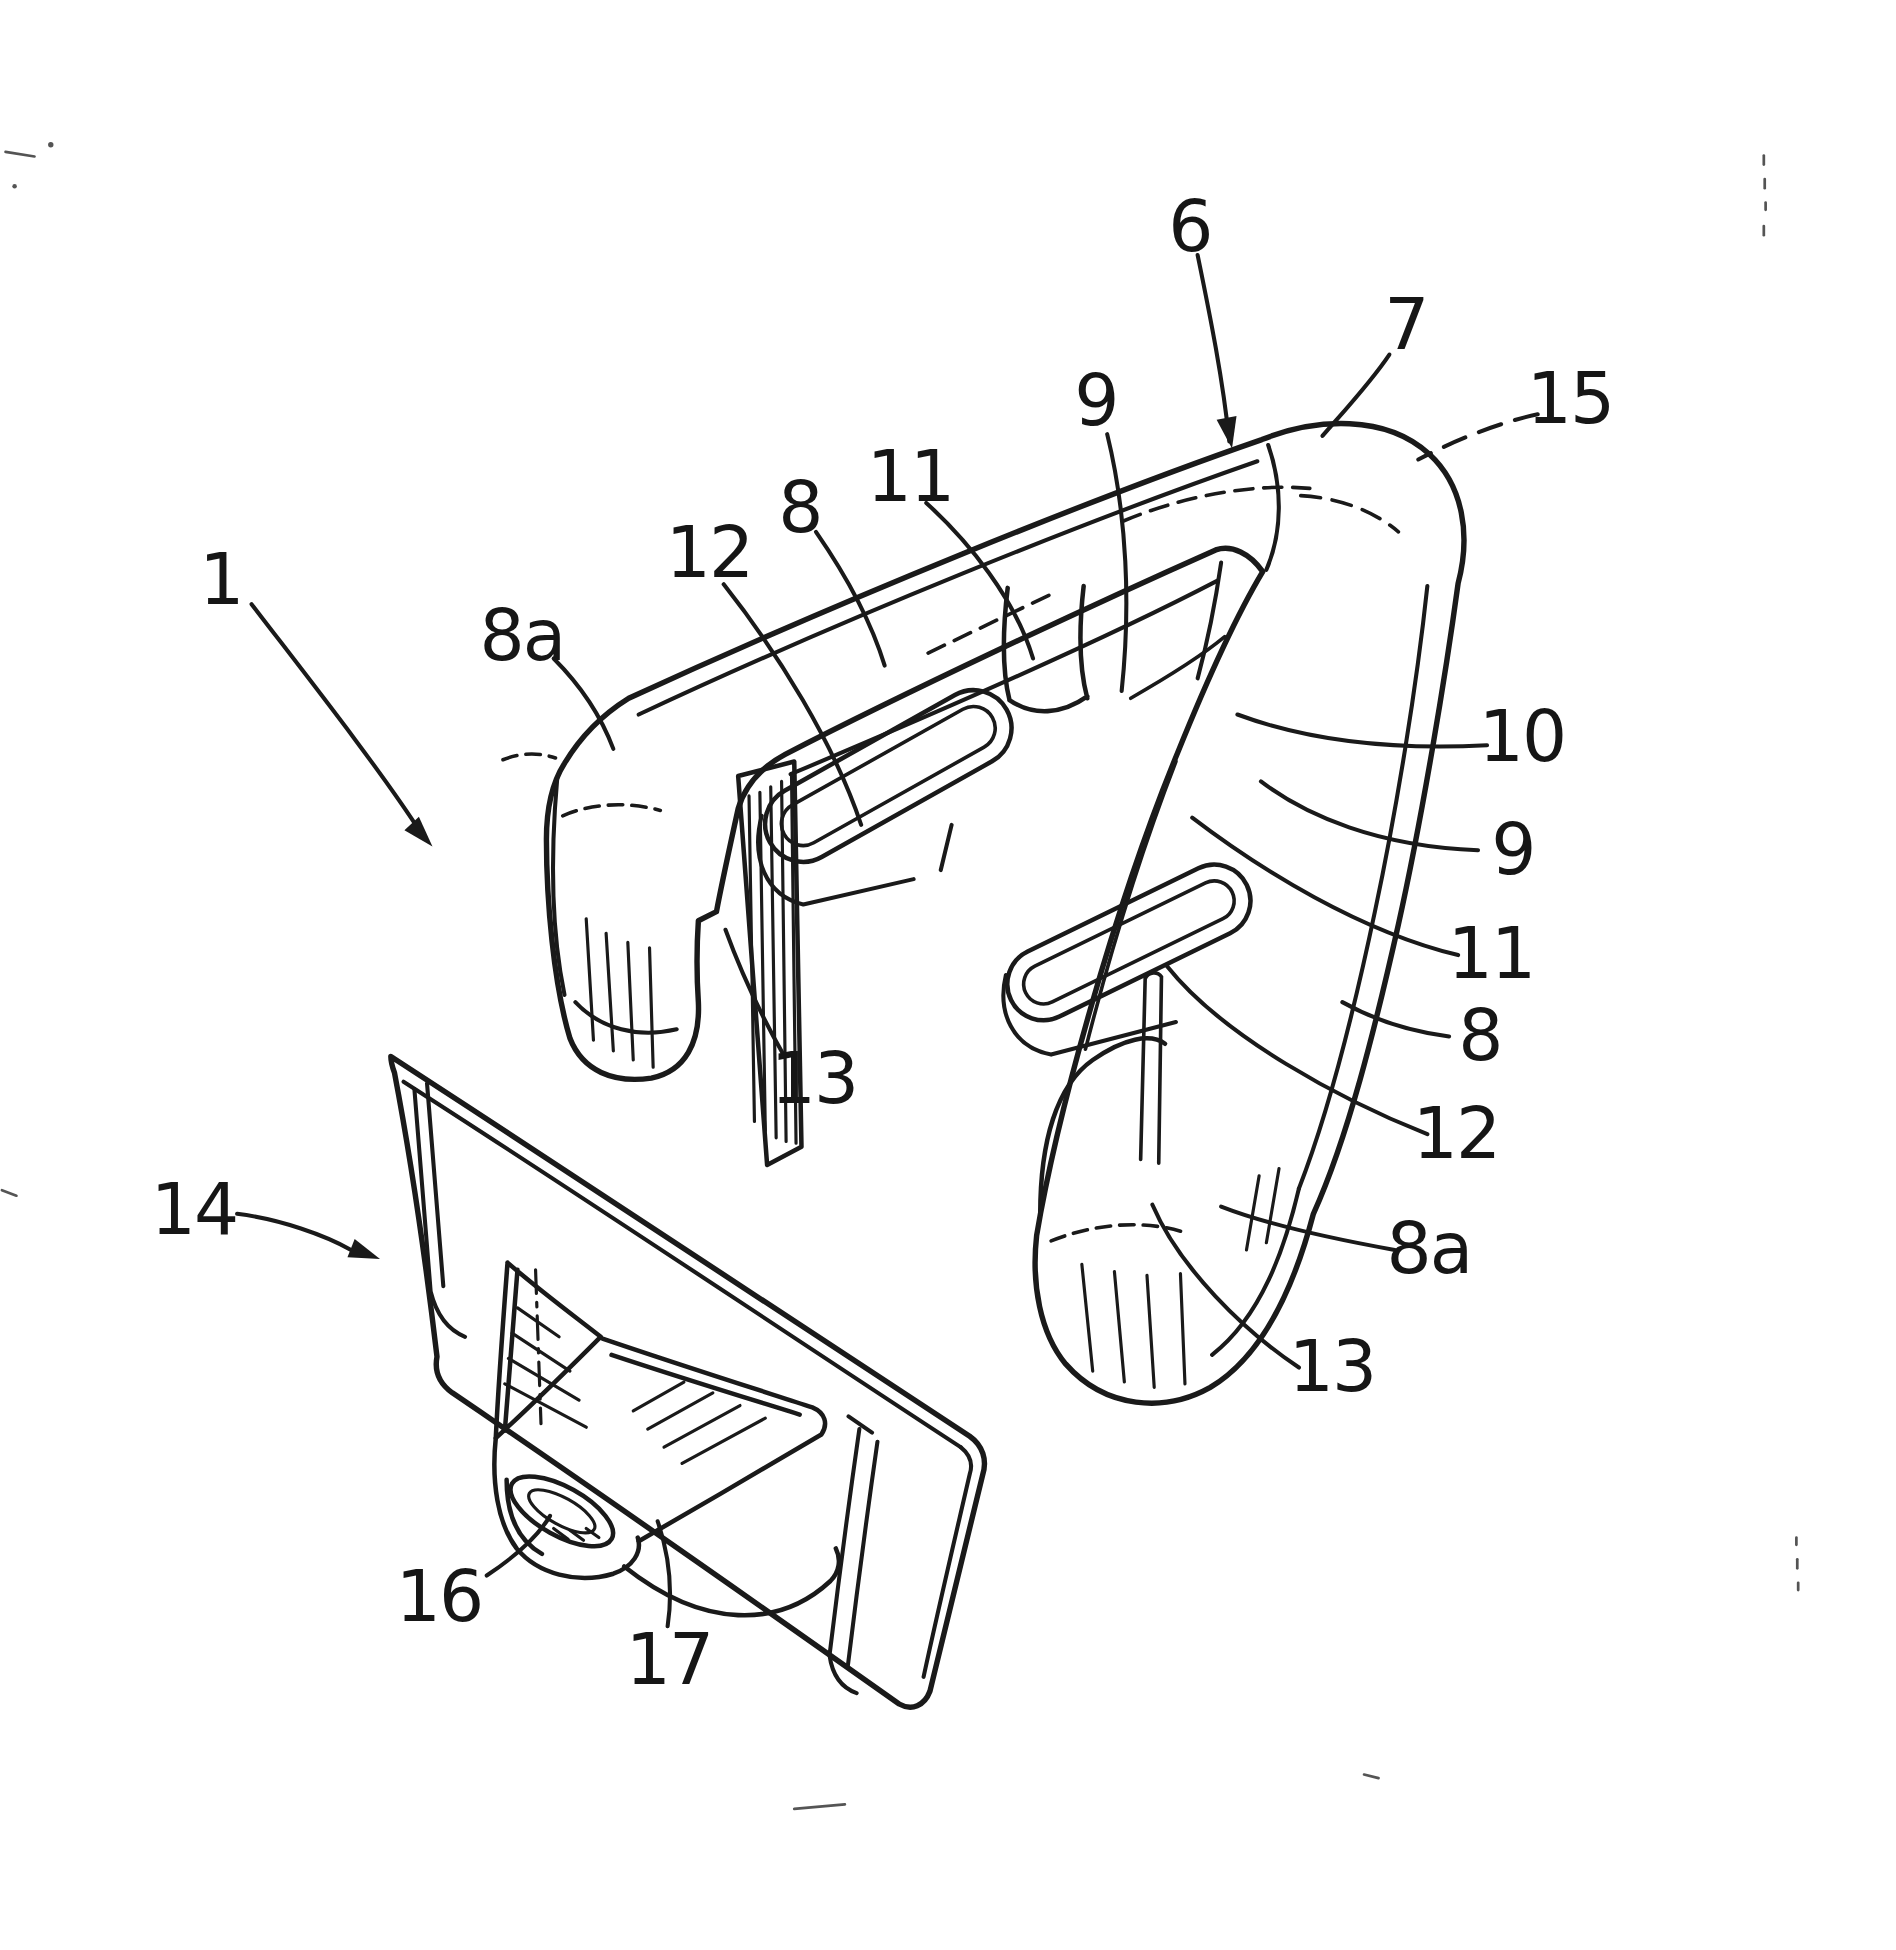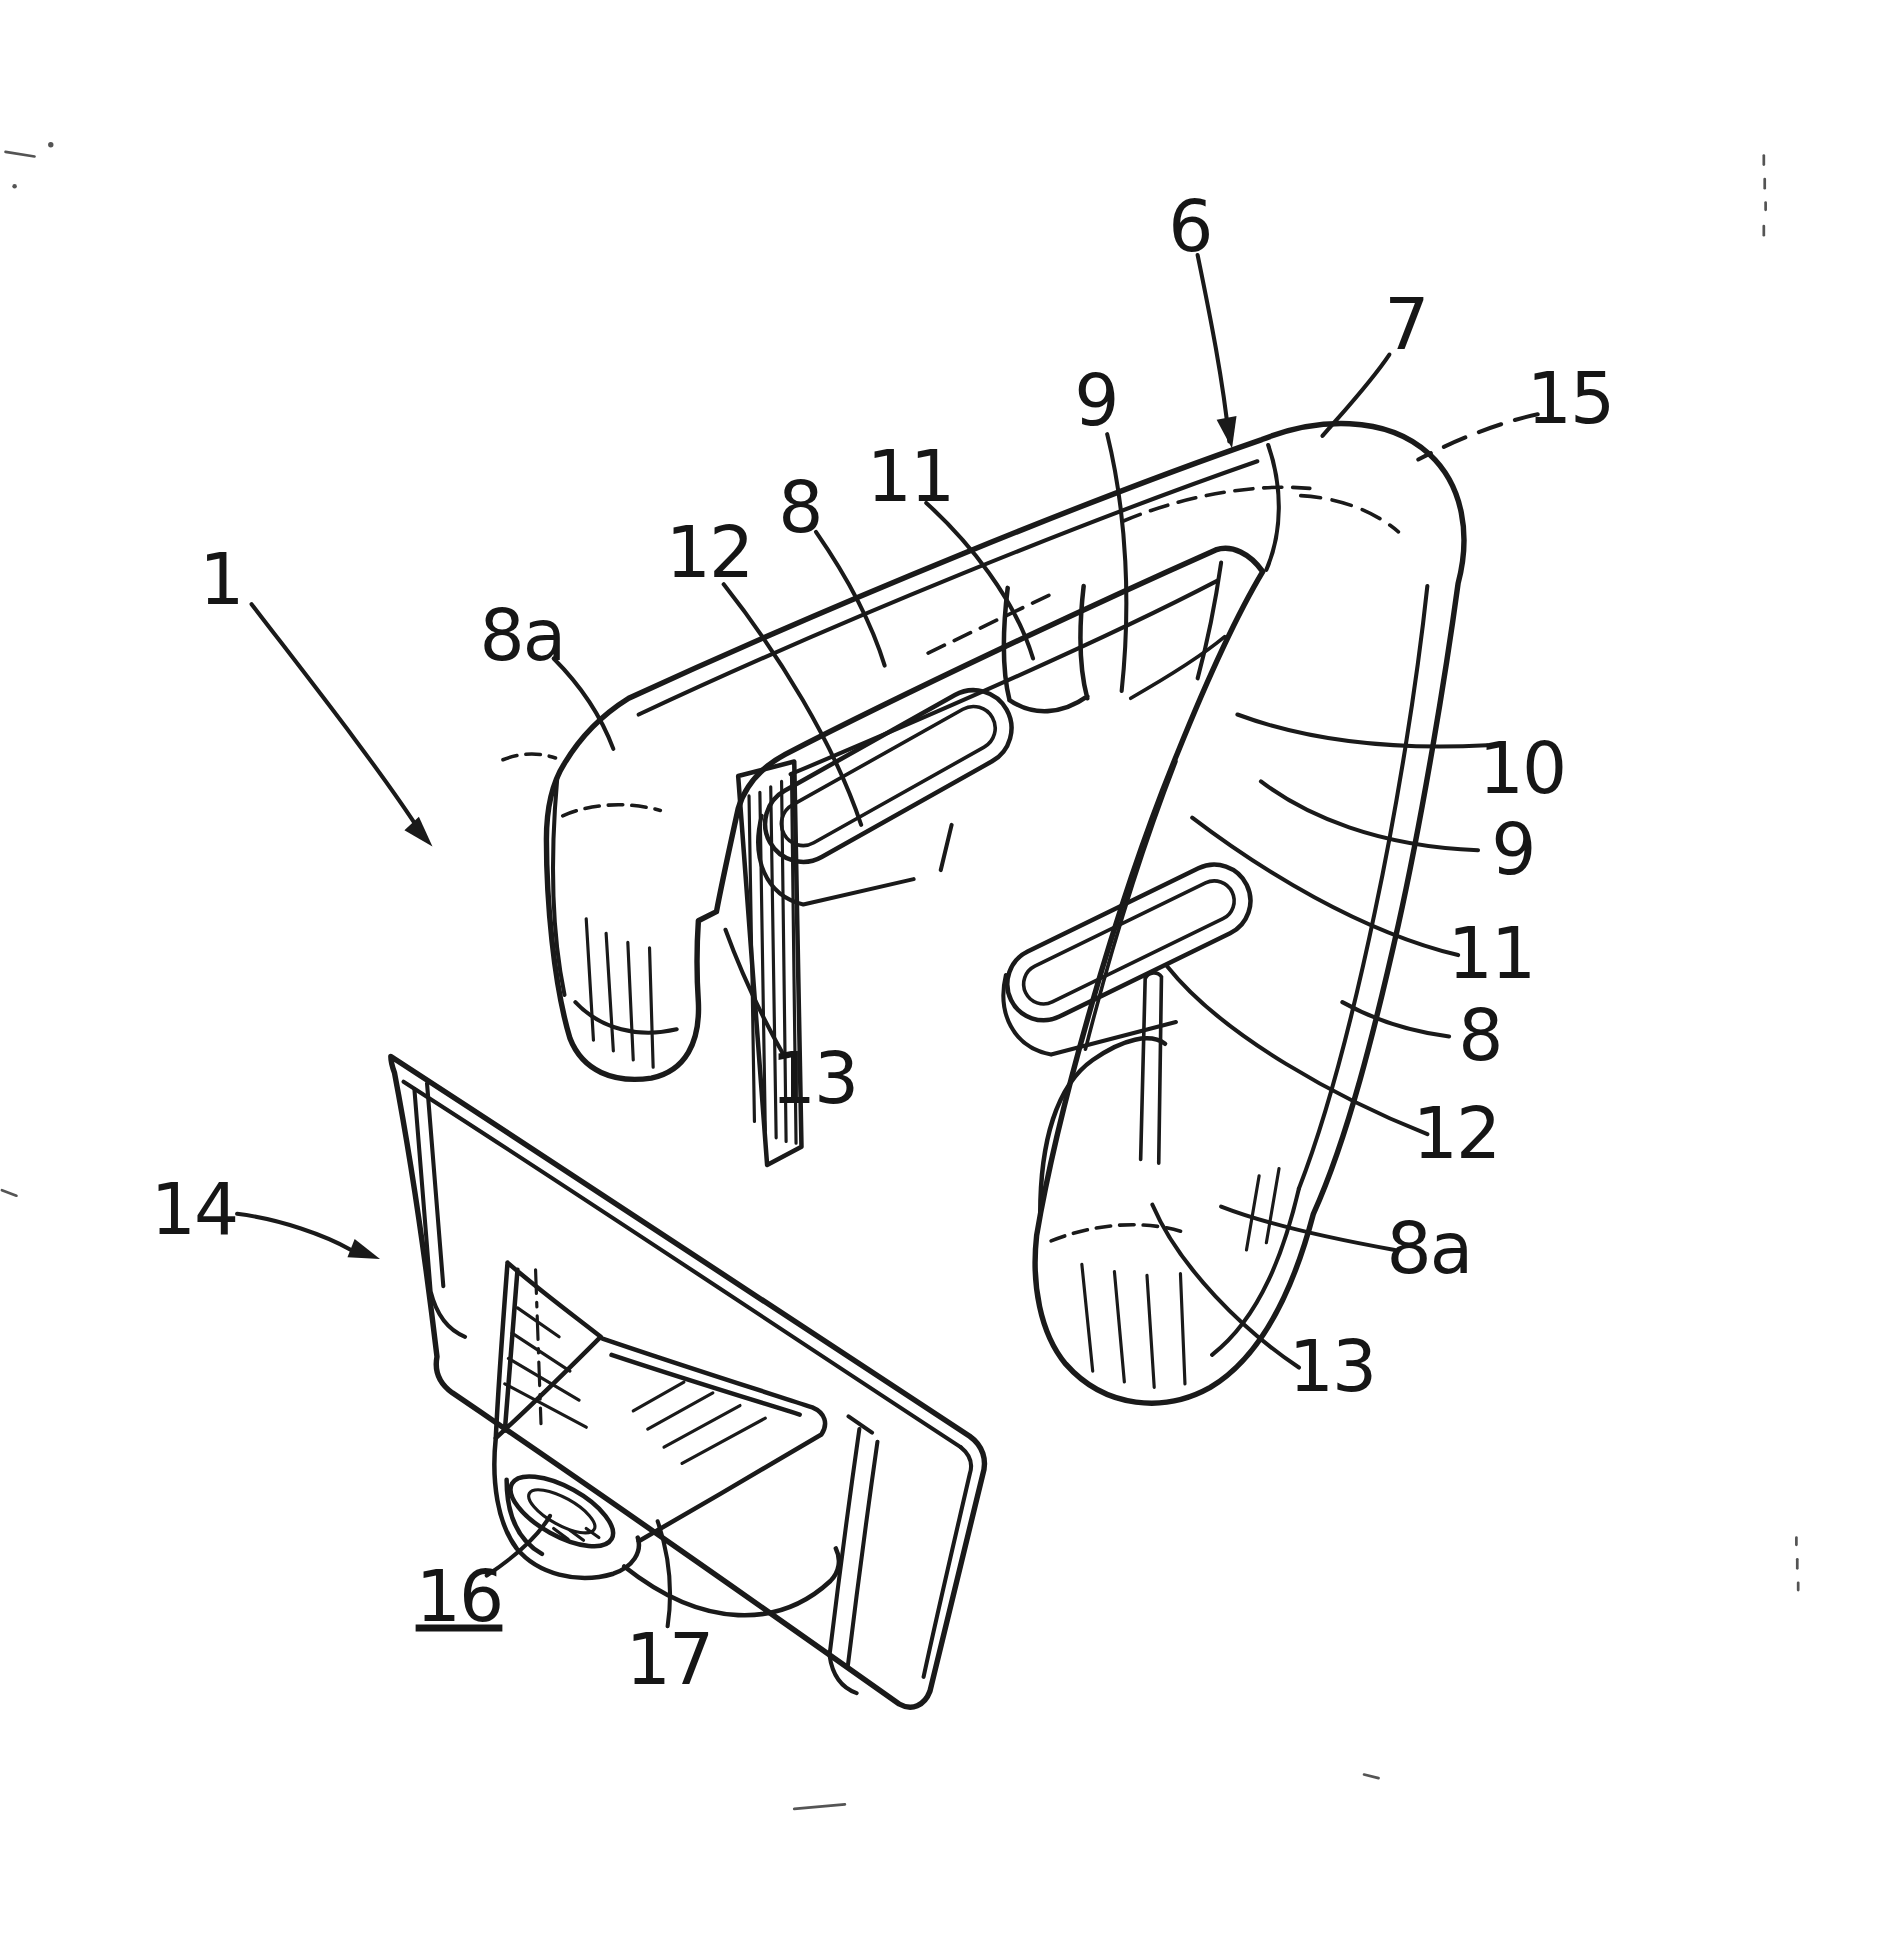--- a/index.html
+++ b/index.html
@@ -236,30 +236,30 @@
       <path d="M 2,1316 L 18,1322"></path>
     </g>
   </svg>
 
   <div class="labels-layer">
     <div class="ref-label" style="left:221px;  top:579px;">1</div>
     <div class="ref-label" style="left:1190px; top:226px;">6</div>
     <div class="ref-label" style="left:1406px; top:324px;">7</div>
     <div class="ref-label" style="left:1570px; top:398px;text-align:center;">15</div>
     <div class="ref-label" style="left:1096px; top:400px;">9</div>
-    <div class="ref-label" style="left:1522px; top:768px;">10</div>
+    <div class="ref-label" style="left:1522px; top:736px;">10</div>
     <div class="ref-label" style="left:1513px; top:849px;">9</div>
     <div class="ref-label" style="left:1491px; top:953px;">11</div>
     <div class="ref-label" style="left:1480px; top:1035px;">8</div>
     <div class="ref-label" style="left:1456px; top:1133px;">12</div>
     <div class="ref-label" style="left:1429px; top:1248px;">8a</div>
     <div class="ref-label" style="left:1332px; top:1366px;">13</div>
     <div class="ref-label" style="left:800px;  top:507px;">8</div>
     <div class="ref-label" style="left:910px; top:476px;">11</div>
     <div class="ref-label" style="left:709px;  top:552px;">12</div>
     <div class="ref-label" style="left:522px;  top:635px;">8a</div>
     <div class="ref-label" style="left:814px;  top:1078px;">13</div>
     <div class="ref-label" style="left:194px;  top:1209px;">14</div>
-    <div class="ref-label" style="left:459px;  top:1596px;text-decoration:underline;">16</div>
+    <div class="ref-label" style="left:439px;  top:1596px;">16</div>
     <div class="ref-label" style="left:669px;  top:1659px;">17</div>
   </div>
 </div>
 
 
 </body></html>

